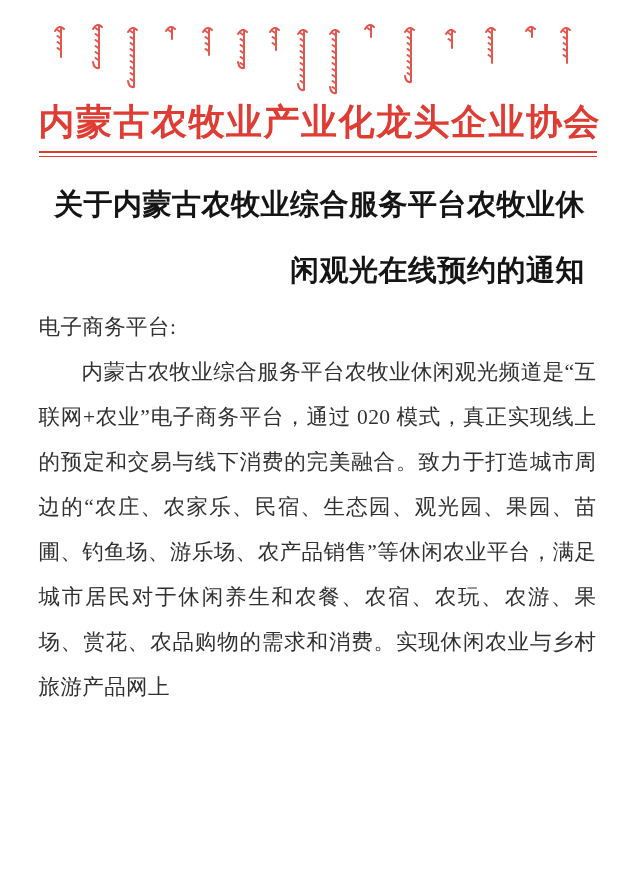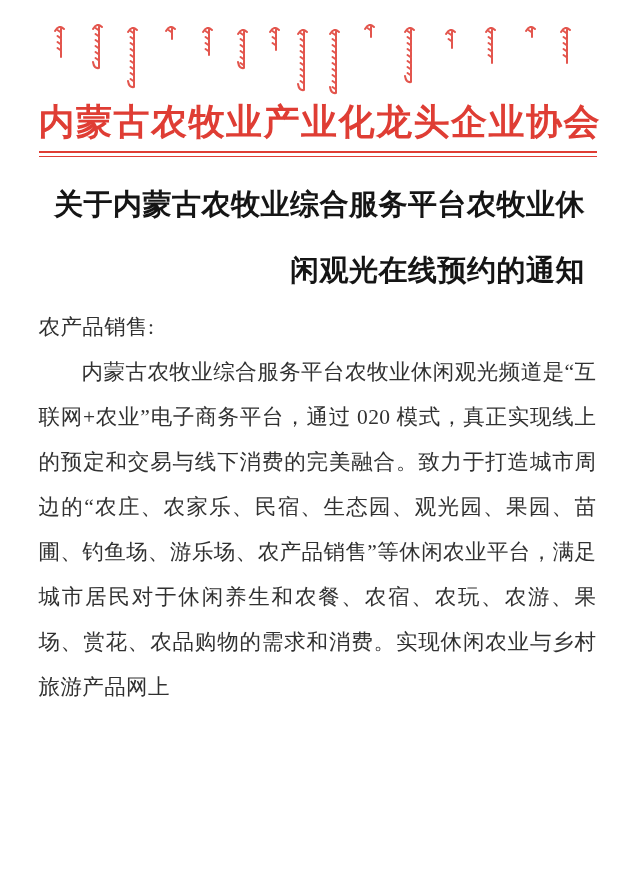--- a/index.html
+++ b/index.html
@@ -85,17 +85,17 @@
 
     <div class="rule">
       <div class="rule-thick"></div>
       <div class="rule-thin"></div>
     </div>
   </div>
 
   <h1 class="title">关于内蒙古农牧业综合服务平台农牧业休闲观光在线预约的通知</h1>
 
   <div class="body">
-    <p class="salutation">农产品销售:</p>
+    <p class="salutation">电子商务平台:</p>
     <p class="para">内蒙古农牧业综合服务平台农牧业休闲观光频道是“互联网+农业”电子商务平台，通过 020 模式，真正实现线上的预定和交易与线下消费的完美融合。致力于打造城市周边的“农庄、农家乐、民宿、生态园、观光园、果园、苗圃、钓鱼场、游乐场、农产品销售”等休闲农业平台，满足城市居民对于休闲养生和农餐、农宿、农玩、农游、果场、赏花、农品购物的需求和消费。实现休闲农业与乡村旅游产品网上</p>
   </div>
 
 </div>
 
 </body></html>

